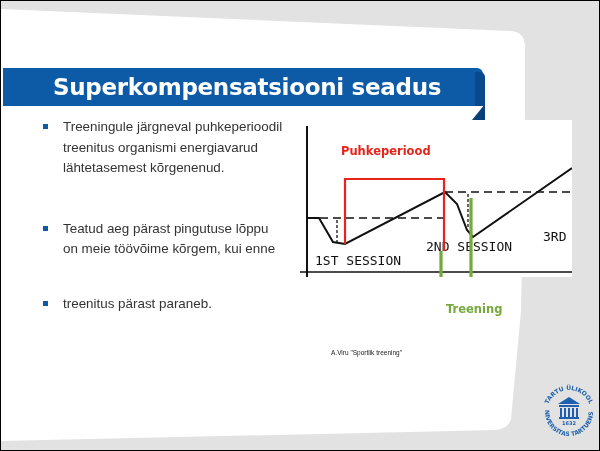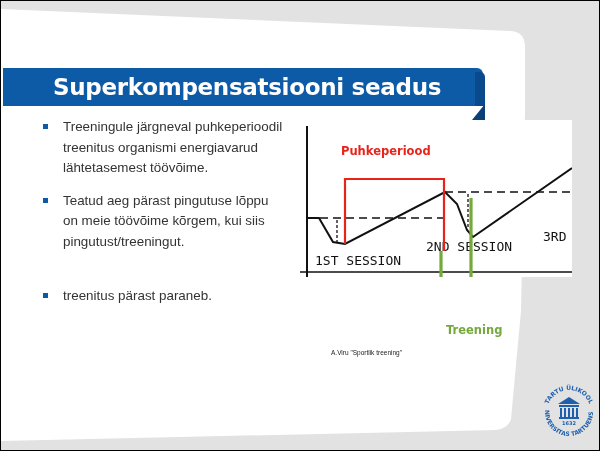--- a/index.html
+++ b/index.html
@@ -5,26 +5,26 @@
   html, body { margin:0; padding:0; }
   body { width:600px; height:451px; overflow:hidden; background:#fff; font-family:"DejaVu Sans", sans-serif; }
   .slide { position:absolute; left:0; top:0; width:598px; height:449px; border:1px solid #000000; background:#e2e2e2; overflow:hidden; }
   .card { position:absolute; left:0; top:0; width:600px; height:451px; }
   .title-band { position:absolute; left:2px; top:67px; width:480px; height:38px; background:#0d5aa7; border-radius:0 6px 0 0; }
   .title-band .fold { position:absolute; right:-2px; top:4px; width:10px; height:34px; background:#0a4a8c; border-radius:0 5px 0 0; }
   .title-text { position:absolute; left:52px; top:73px; font-family:"DejaVu Sans", sans-serif; font-weight:bold; font-size:23px; color:#fff; letter-spacing:-0.3px; white-space:nowrap; }
   .bullets { position:absolute; left:38px; top:116px; width:270px; }
   .bullet { position:relative; padding-left:24px; font-family:"Liberation Sans", sans-serif; font-size:13.4px; line-height:20.5px; color:#333; }
   .bullet .marker { position:absolute; left:4px; top:7px; width:5px; height:5px; background:#0d5aa7; }
-  .b1 { margin-bottom:12px; }
+  .b1 { margin-bottom:40px; }
   .b2 { margin-bottom:34px; }
   .chart-box { position:absolute; left:294px; top:119px; width:277px; height:157px; background:#fff; }
   .citation { position:absolute; left:330px; top:348px; font-family:"Liberation Sans", sans-serif; font-size:6.5px; color:#222; white-space:nowrap; }
   .label-red { position:absolute; left:340px; top:143px; font-family:"DejaVu Sans", sans-serif; font-weight:bold; font-size:11.5px; color:#e8231a;text-align:center; }
-  .label-green { position:absolute; left:445px; top:301px; font-family:"DejaVu Sans", sans-serif; font-weight:bold; font-size:11.5px; color:#74a93b;margin-top:21px; }
+  .label-green { position:absolute; left:445px; top:301px; font-family:"DejaVu Sans", sans-serif; font-weight:bold; font-size:11.5px; color:#74a93b; }
   .logo { position:absolute; left:537px; top:380px; width:62px; height:62px; }
 </style>
 </head>
 <body>
 
 <div class="slide">
   <svg class="card" width="600" height="451" viewBox="0 0 600 451">
     <path d="M0 8 L510 30 Q524 31 524 46 L524 70 L0 70 Z" fill="#ffffff"></path>
     <path d="M0 70 L524 70 L524 110 L520 310 L510 418 Q507 428 495 429 L0 440 Z" fill="#ffffff"></path>
     <rect x="0" y="440" width="600" height="11" fill="#e2e2e2"></rect>
@@ -36,27 +36,26 @@
   <svg style="position:absolute;left:458px;top:103px" width="28" height="34">
     <path d="M26 0 L26 20 L16 32 L0 32 Z" fill="#0a3f78"></path>
   </svg>
   <div class="title-text">Superkompensatsiooni seadus</div>
 
   <div class="bullets">
     <div class="bullet b1">
       <span class="marker"></span>
       <div>Treeningule järgneval puhkeperioodil</div>
       <div>treenitus organismi energiavarud</div>
-      <div>lähtetasemest töövõime.</div>
+      <div>lähtetasemest kõrgenenud.</div>
     </div>
     <div class="bullet b2">
       <span class="marker"></span>
       <div>Teatud aeg pärast pingutuse lõppu</div>
-      <div>on meie töövõime kõrgem, kui siis</div>
-      <div>pingutust/treeningut.</div>
+      <div>on meie töövõime kõrgem, kui enne</div>
     </div>
     <div class="bullet">
       <span class="marker"></span>
       <div>treenitus pärast paraneb.</div>
     </div>
   </div>
 
   <div class="chart-box">
     <svg width="277" height="157" viewBox="0 0 277 157">
 

